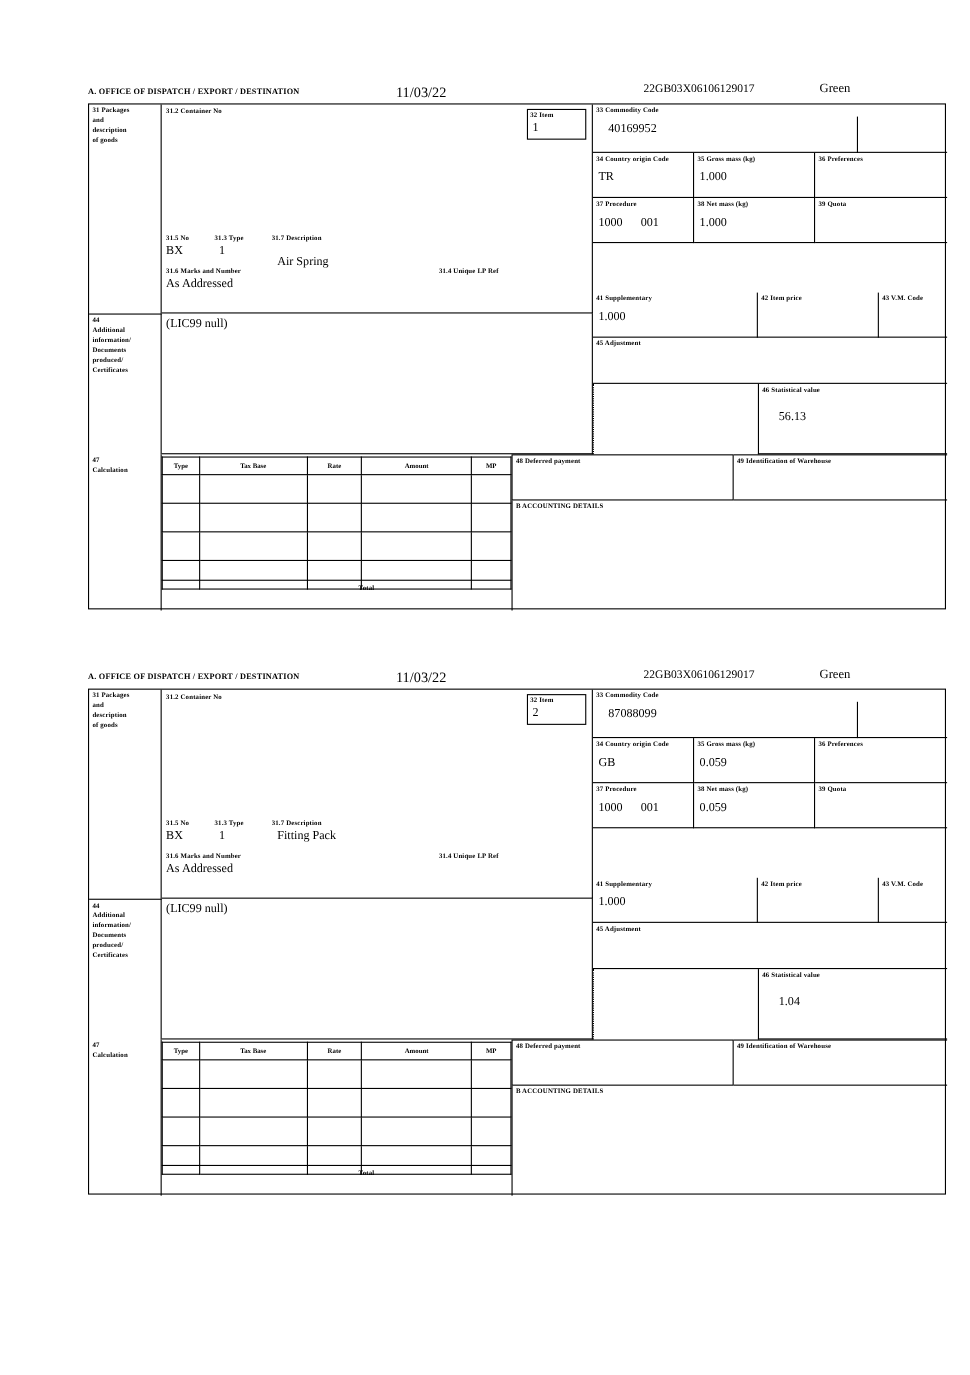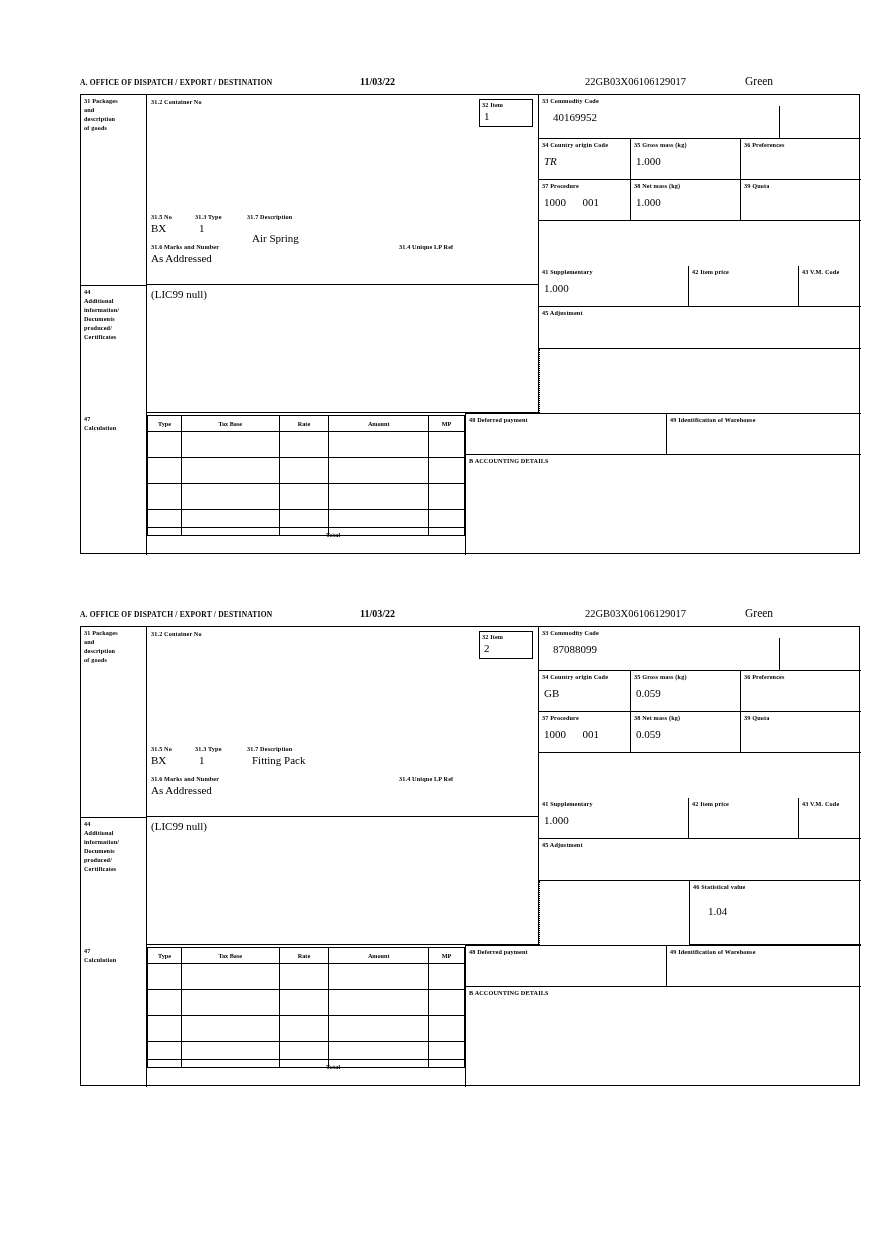--- a/index.html
+++ b/index.html
@@ -39,22 +39,22 @@
   .hdr .hdr-a {
     position: absolute;
     left: 0;
     top: 0;
     letter-spacing: 0.2px;
   }
   .hdr .hdr-date {
     position: absolute;
     left: 280px;
     top: -2px;
-    font-size: 10px;
-    font-weight: bold;
+    font-size: 13px;
+    font-weight: normal;
   }
   .hdr .hdr-mrn {
     position: absolute;
     left: 505px;
     top: -2px;
     font-size: 10.5px;
     font-weight: normal;
   }
   .hdr .hdr-lane {
     position: absolute;
@@ -175,21 +175,21 @@
       </div>
 
       <div class="cell bb" style="left:458px;top:0;width:322px;height:44px;">
         <div class="lbl pad">33 Commodity Code</div>
         <div class="val" style="position:absolute;left:14px;top:16px;">40169952</div>
         <div style="position:absolute;left:240px;top:11px;width:1.3px;height:33px;background:#000;"></div>
       </div>
 
       <div class="cell bb br" style="left:458px;top:44px;width:92px;height:41px;">
         <div class="lbl pad">34 Country origin Code</div>
-        <div class="val" style="position:absolute;left:5px;top:16px;font-style:italic;">TR</div>
+        <div class="val" style="position:absolute;left:5px;top:16px;">TR</div>
       </div>
 
       <div class="cell bb br" style="left:550px;top:44px;width:110px;height:41px;">
         <div class="lbl pad">35 Gross mass (kg)</div>
         <div class="val" style="position:absolute;left:5px;top:16px;">1.000</div>
       </div>
 
       <div class="cell bb" style="left:660px;top:44px;width:120px;height:41px;">
         <div class="lbl pad">36 Preferences</div>
         <div class="val" style="position:absolute;left:5px;top:16px;"></div>
@@ -223,20 +223,24 @@
         <div class="lbl pad">43 V.M. Code</div>
         <div class="val" style="position:absolute;left:5px;top:16px;"></div>
       </div>
 
       <div class="cell bb" style="left:458px;top:212px;width:322px;height:42px;">
         <div class="lbl pad">45 Adjustment</div>
         <div class="val" style="position:absolute;left:5px;top:16px;"></div>
       </div>
 
       <div class="cell dotted-l" style="left:458px;top:254px;width:150px;height:64px;"></div>
+      <div class="cell bl bb" style="left:608px;top:254px;width:172px;height:64px;">
+        <div class="lbl pad">46 Statistical value</div>
+        <div class="val" style="position:absolute;left:18px;top:24px;">56.13</div>
+      </div>
 
       <div class="cell br bt" style="left:0;top:190px;width:66px;height:128px;">
         <div class="lbl pad">
           <div>44</div>
           <div>Additional</div>
           <div>information/</div>
           <div>Documents</div>
           <div>produced/</div>
           <div>Certificates</div>
         </div>

